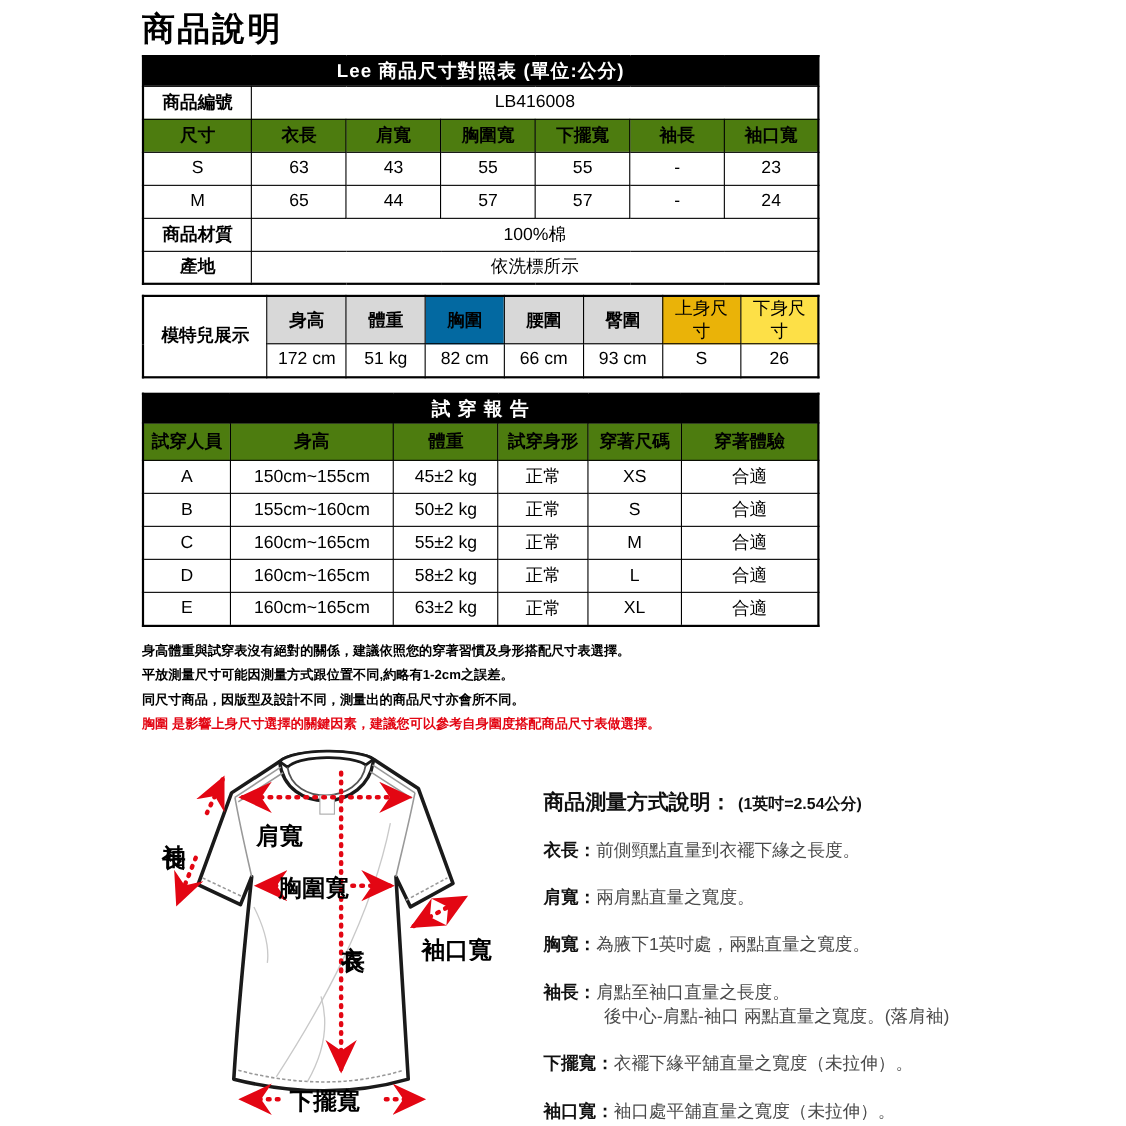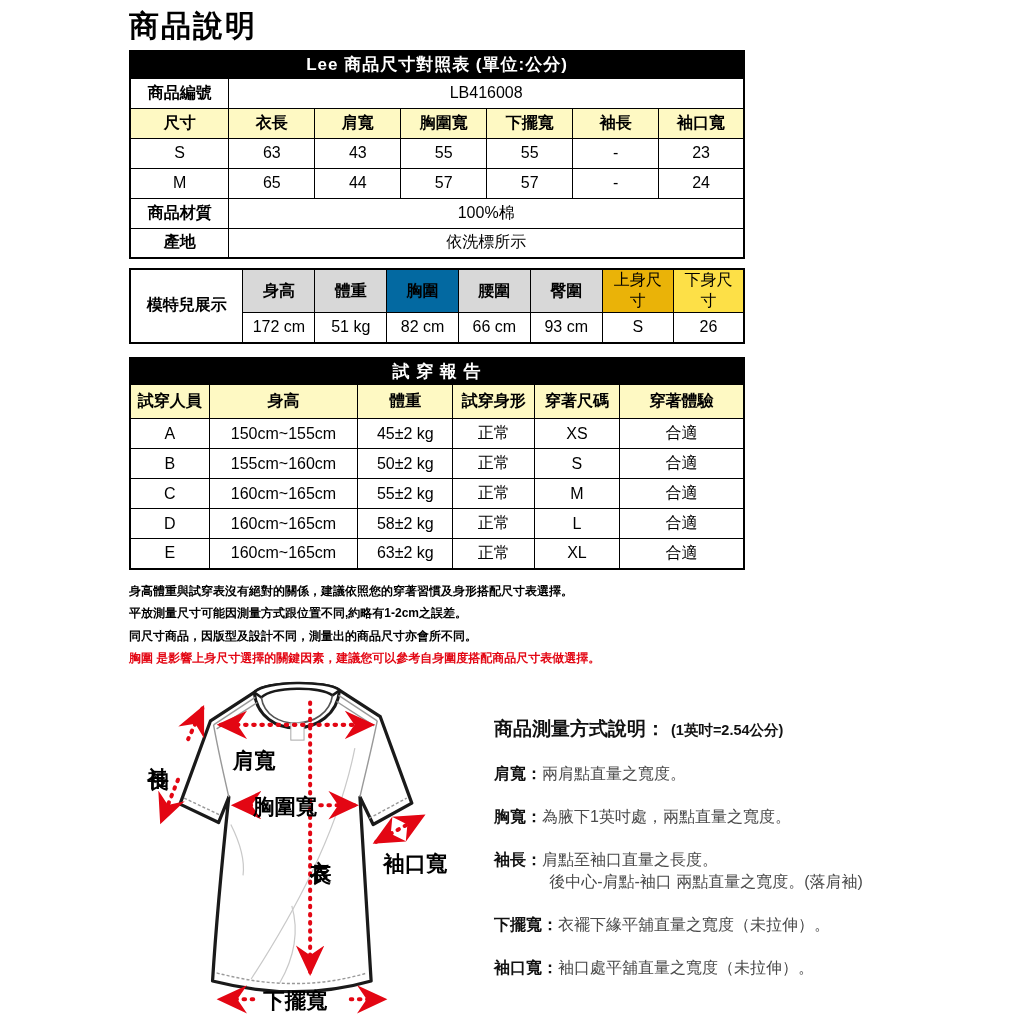--- a/index.html
+++ b/index.html
@@ -13,21 +13,21 @@
   .page-title {
     width:768px; font-size:30px; font-weight:800;
     letter-spacing:2px; margin-bottom:3px;
   }
   table.tbl {
     width:616px; border-collapse:collapse; table-layout:fixed;
     border:2px solid #000; font-size:16px;
   }
   table.tbl td { border:1px solid #000; height:30px; text-align:center; padding:0 4px; }
   tr.bar td { background:#000; color:#fff; font-weight:bold; font-size:17px; height:27px; letter-spacing:1px; }
-  tr.hdr td { background:#fef9c3; font-weight:bold;text-align:center; }
+  tr.hdr td { background:#4d7c0f; font-weight:bold;text-align:center; }
   td.lbl { font-weight:bold; }
   td.leftval { text-align:left; padding-left:10px; }
   .gap8 { height:9px; } .gap12 { height:13px; }
   .model-tbl td { height:25px; }
   .fit-tbl tr.hdr td { height:34px;font-family:Liberation Mono, monospace; }
   .fit-tbl td { height:32px; }
   .notes { margin-top:10px; font-size:12px; font-weight:bold; line-height:22.5px; width:820px; }
   .notes .hl { color:#e30613; }
   .diagram-row { display:flex; margin-top:2px; }
   .shirt-wrap { width:335px; margin-left:8px; flex:none; }
@@ -271,20 +271,23 @@
         <text x="240" y="196">袖口寬</text>
         <text x="122" y="331">下擺寬</text>
       </svg>
     </div>
 
     <div class="guide">
       <div class="guide-title">
         <span>商品測量方式說明：</span><span class="sub">(1英吋=2.54公分)</span>
       </div>
       <div class="guide-item">
+        <span class="g-lbl">衣長：</span><span>前側頸點直量到衣襬下緣之長度。</span>
+      </div>
+      <div class="guide-item">
         <span class="g-lbl">肩寬：</span><span>兩肩點直量之寬度。</span>
       </div>
       <div class="guide-item">
         <span class="g-lbl">胸寬：</span><span>為腋下1英吋處，兩點直量之寬度。</span>
       </div>
       <div class="guide-item">
         <span class="g-lbl">袖長：</span><span>肩點至袖口直量之長度。</span>
         <div class="g-cont">後中心-肩點-袖口 兩點直量之寬度。(落肩袖)</div>
       </div>
       <div class="guide-item">

